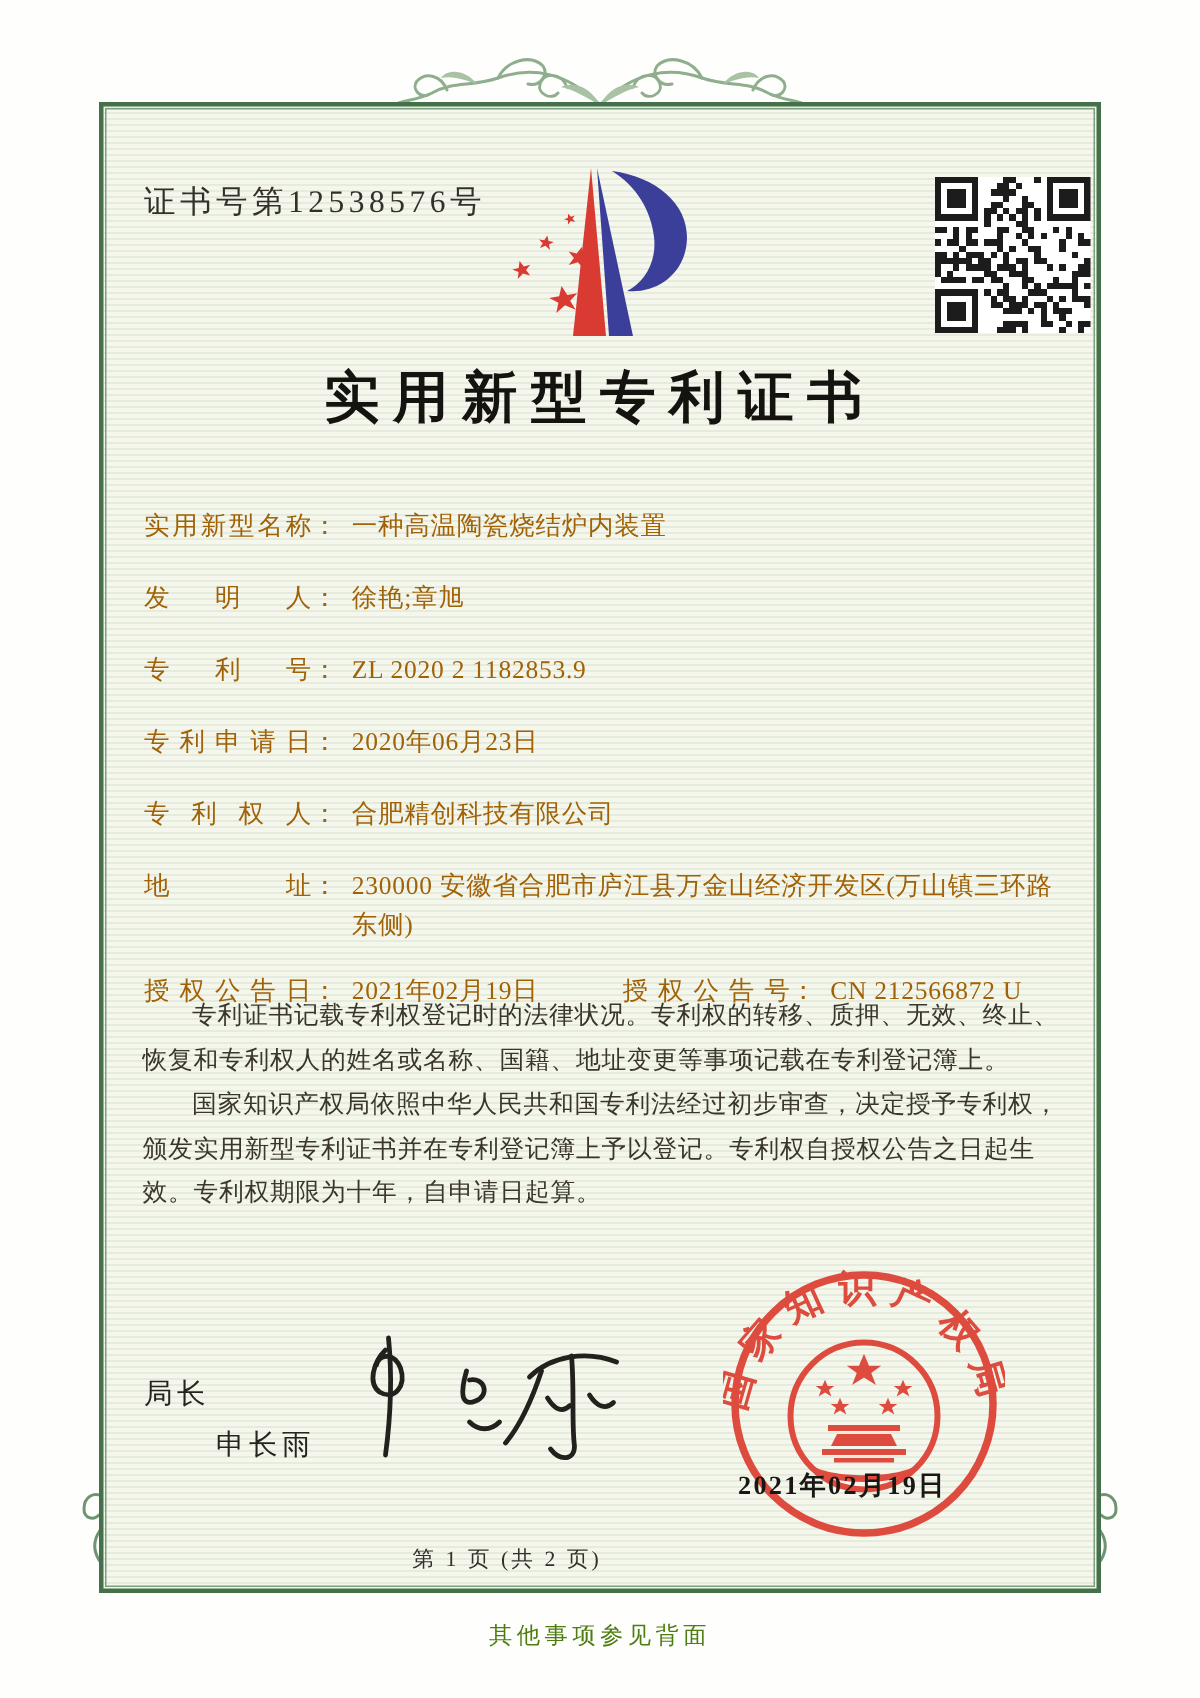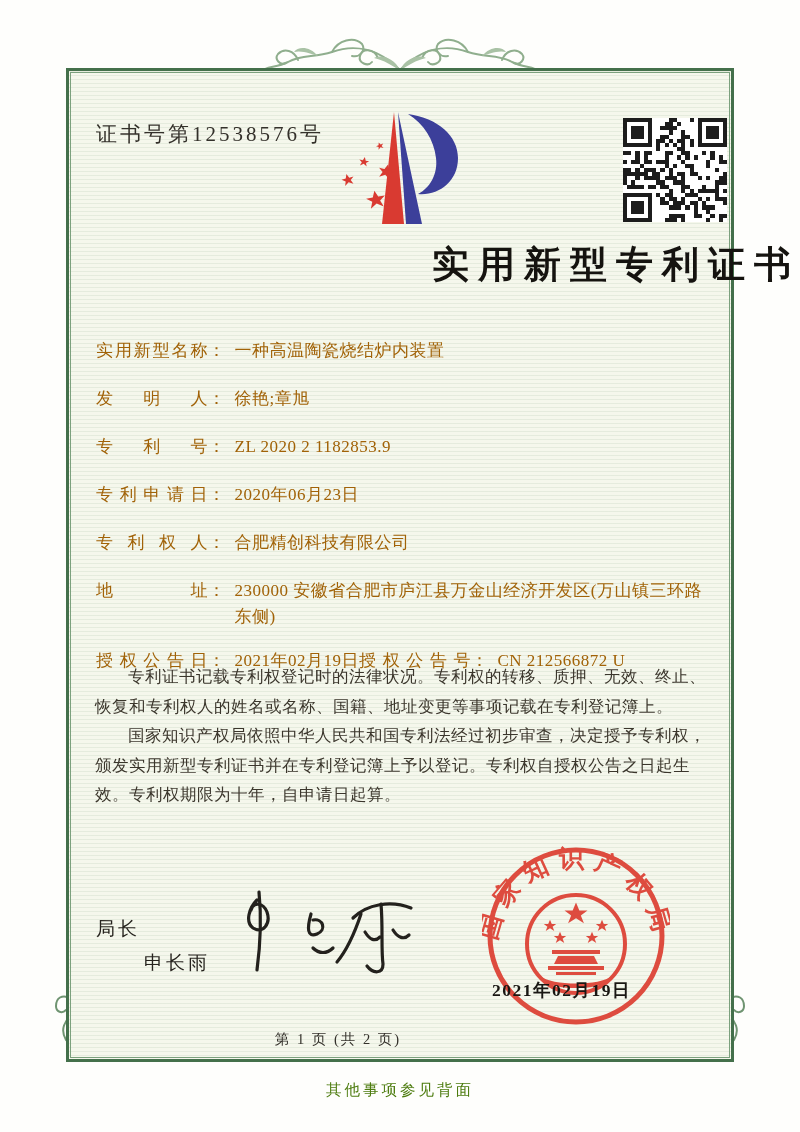--- a/index.html
+++ b/index.html
@@ -20,32 +20,32 @@
   .frame-inner{
     position:absolute;inset:1px;border:1px solid #7ba07d;
   }
   .cert-no{
     position:absolute;left:96px;top:120px;
     font-size:21px;letter-spacing:3px;color:#33302a;
   }
   .logo{position:absolute;left:330px;top:106px;width:150px;height:124px;}
   .qr{position:absolute;left:623px;top:118px;width:104px;height:104px;}
   .title{
-    position:absolute;left:0;top:240px;width:800px;text-align:right;
+    position:absolute;left:0;top:240px;width:800px;text-align:center;
     font-size:37px;font-weight:700;letter-spacing:9px;color:#15130f;
   }
   .fields{position:absolute;left:96px;top:338px;width:615px;}
   .frow{display:flex;align-items:flex-start;margin-bottom:22px;
     font-size:17px;line-height:26px;color:#a16207;letter-spacing:.5px;}
   .lbl{width:112px;flex:none;text-align:justify;text-align-last:justify;}
   .sep{flex:none;}
   .val{margin-left:9px;}
   .val-addr{width:472px;}
   .grant-row{display:flex;}
-  .grant-no-group{display:flex;}
+  .grant-no-group{display:flex;margin-left:56px;}
   .paras{
     position:absolute;left:95px;top:662px;width:612px;
     font-size:16.5px;line-height:29.5px;color:#3b362c;letter-spacing:.5px;
   }
   .paras p{margin:0;text-indent:2em;}
   .sig-title{position:absolute;left:96px;top:916px;font-size:19px;letter-spacing:3px;color:#26231e;}
   .sig-name{position:absolute;left:96px;top:950px;font-size:19px;letter-spacing:3px;color:#26231e;margin-left:48px;}
   .sig-draw{position:absolute;left:215px;top:878px;width:215px;height:108px;}
   .seal{position:absolute;left:482px;top:842px;width:188px;height:188px;}
   .seal-date{

